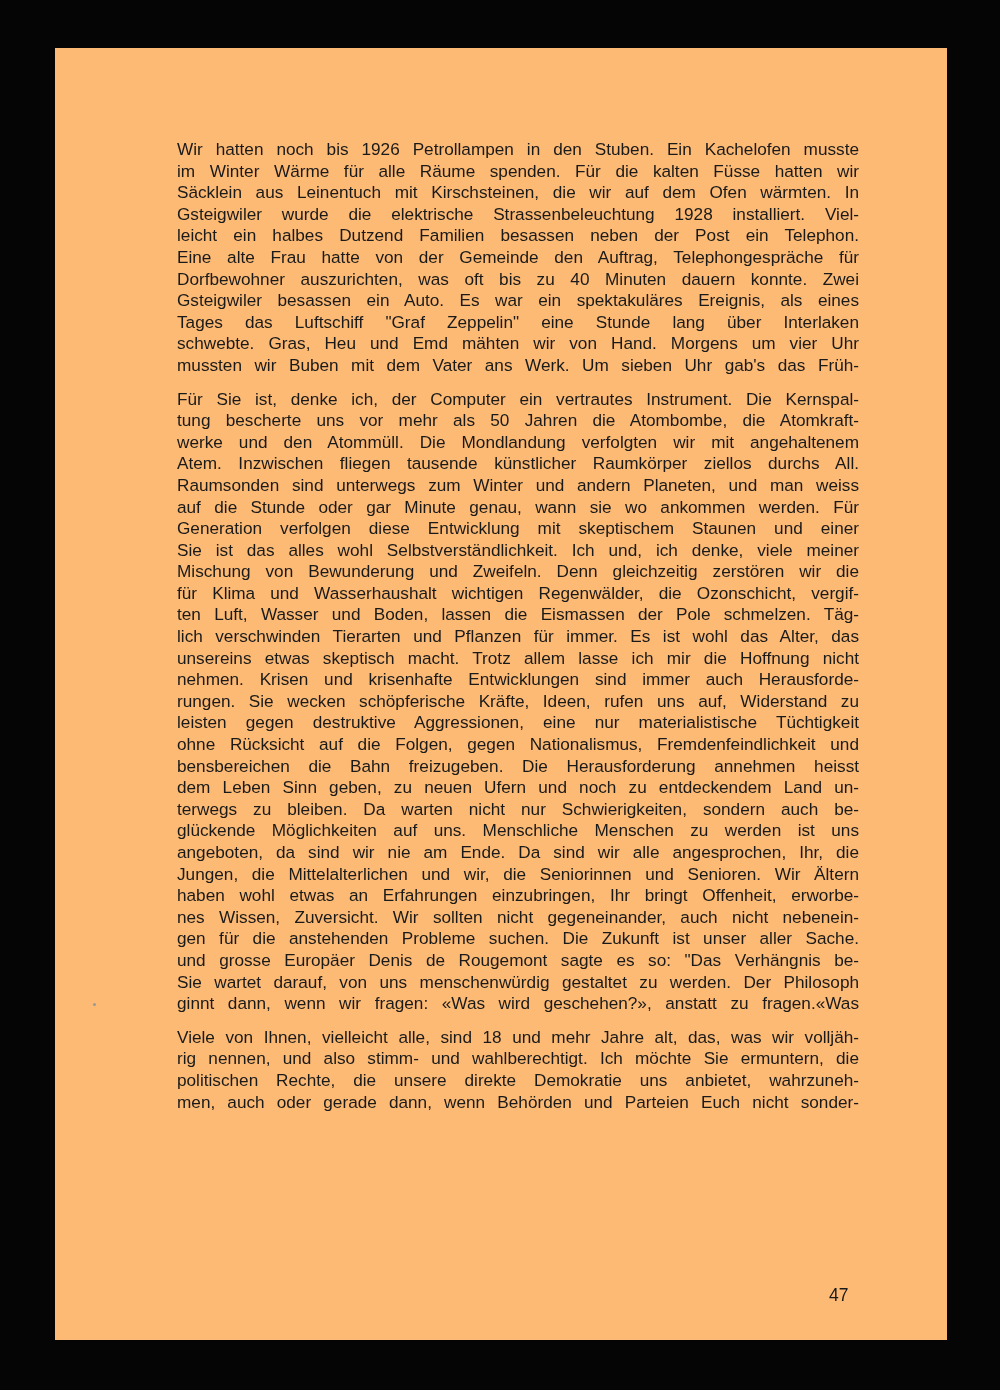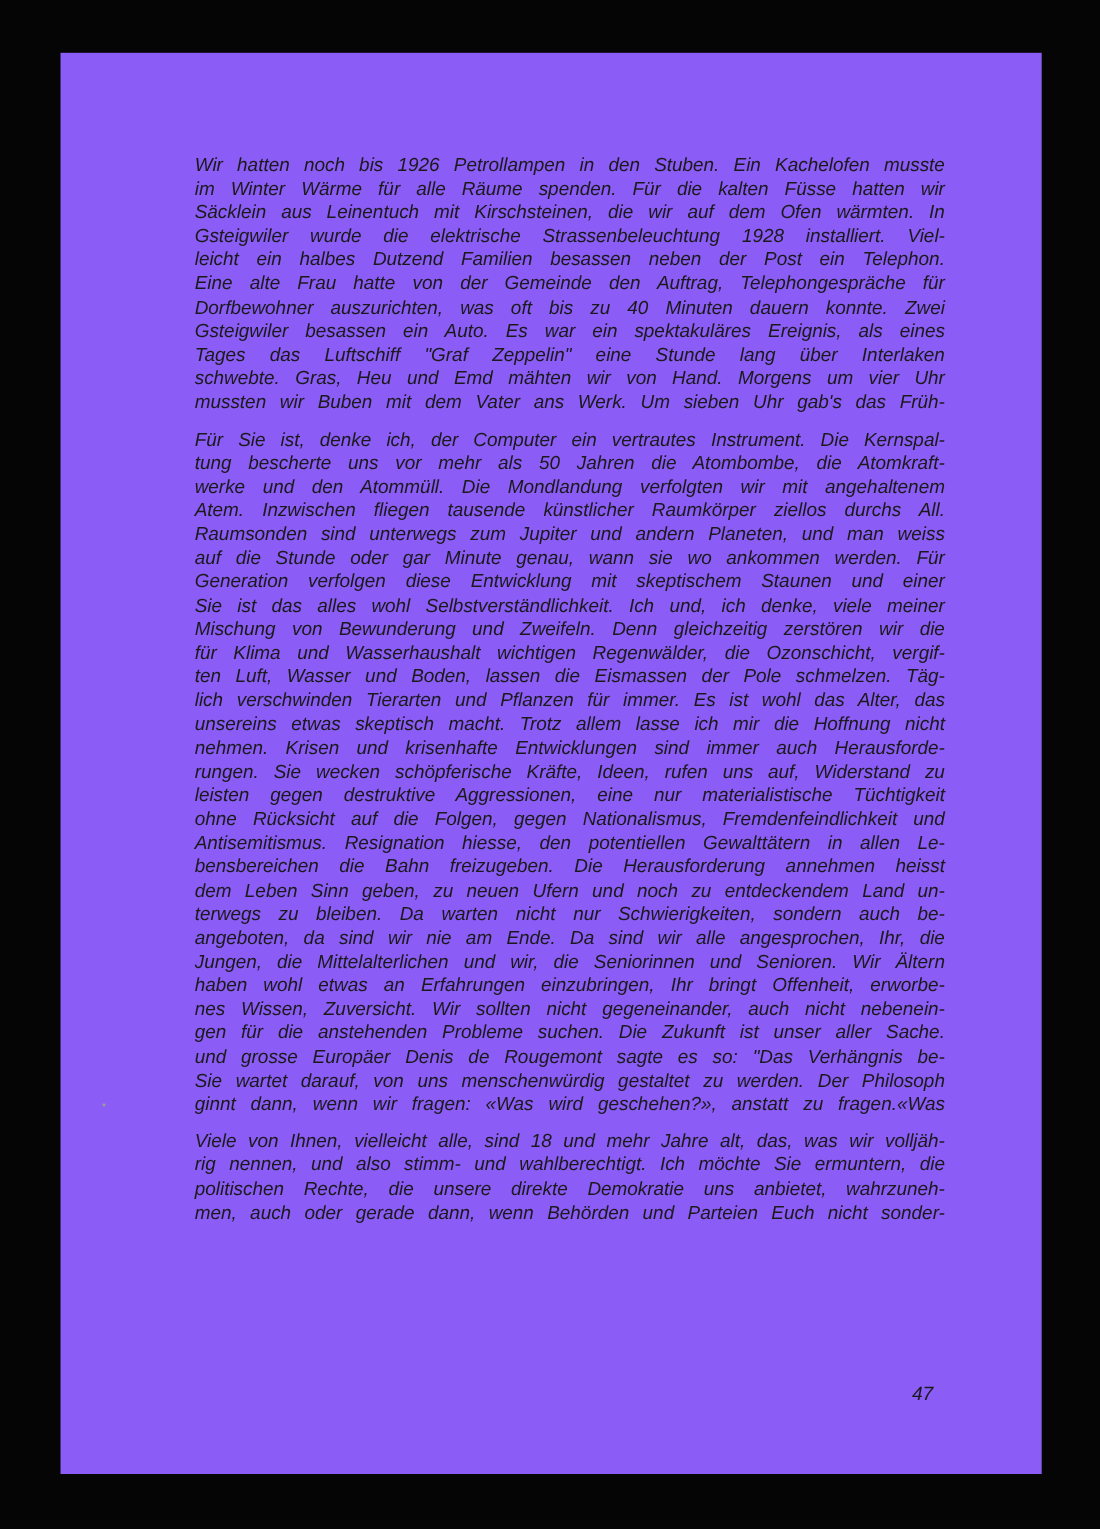--- a/index.html
+++ b/index.html
@@ -13,22 +13,21 @@
       position: relative;
       overflow: hidden;
       background: #050505;
     }
     .page {
       position: absolute;
       left: 55px;
       top: 48px;
       width: 892px;
       height: 1292px;
-      background: #8b5cf6;
-      font-style: italic;
+      background: #fdba74;
     }
     .text-column {
       position: absolute;
       left: 122px;
       top: 91px;
       width: 682px;
       font-family: "Liberation Sans", sans-serif;
       font-size: 17.2px;
       line-height: 21.6px;
       color: #1a1a1a;
@@ -42,21 +41,21 @@
       text-align-last: justify;
       white-space: nowrap;
       height: 21.6px;
     }
     .line.last {
       text-align-last: left;
     }
     .page-number {
       position: absolute;
       left: 774px;
-      top: 1209px;
+      top: 1237px;
       font-family: "Liberation Sans", sans-serif;
       font-size: 17.5px;
       color: #1a1a1a;
     }
     .speck {
       position: absolute;
       background: #999;
       border-radius: 50%;
     }
   </style>
@@ -76,37 +75,37 @@
         <span class="line">Gsteigwiler besassen ein Auto. Es war ein spektakuläres Ereignis, als eines</span>
         <span class="line">Tages das Luftschiff "Graf Zeppelin" eine Stunde lang über Interlaken</span>
         <span class="line">schwebte. Gras, Heu und Emd mähten wir von Hand. Morgens um vier Uhr</span>
         <span class="line">mussten wir Buben mit dem Vater ans Werk. Um sieben Uhr gab's das Früh-</span>
       </div>
       <div class="para">
         <span class="line">Für Sie ist, denke ich, der Computer ein vertrautes Instrument. Die Kernspal-</span>
         <span class="line">tung bescherte uns vor mehr als 50 Jahren die Atombombe, die Atomkraft-</span>
         <span class="line">werke und den Atommüll. Die Mondlandung verfolgten wir mit angehaltenem</span>
         <span class="line">Atem. Inzwischen fliegen tausende künstlicher Raumkörper ziellos durchs All.</span>
-        <span class="line">Raumsonden sind unterwegs zum Jupiter und andern Planeten, und man weiss</span>
+        <span class="line">Raumsonden sind unterwegs zum Winter und andern Planeten, und man weiss</span>
         <span class="line">auf die Stunde oder gar Minute genau, wann sie wo ankommen werden. Für</span>
         <span class="line">Generation verfolgen diese Entwicklung mit skeptischem Staunen und einer</span>
         <span class="line">Sie ist das alles wohl Selbstverständlichkeit. Ich und, ich denke, viele meiner</span>
         <span class="line">Mischung von Bewunderung und Zweifeln. Denn gleichzeitig zerstören wir die</span>
         <span class="line">für Klima und Wasserhaushalt wichtigen Regenwälder, die Ozonschicht, vergif-</span>
         <span class="line">ten Luft, Wasser und Boden, lassen die Eismassen der Pole schmelzen. Täg-</span>
         <span class="line">lich verschwinden Tierarten und Pflanzen für immer. Es ist wohl das Alter, das</span>
         <span class="line">unsereins etwas skeptisch macht. Trotz allem lasse ich mir die Hoffnung nicht</span>
         <span class="line">nehmen. Krisen und krisenhafte Entwicklungen sind immer auch Herausforde-</span>
         <span class="line">rungen. Sie wecken schöpferische Kräfte, Ideen, rufen uns auf, Widerstand zu</span>
         <span class="line">leisten gegen destruktive Aggressionen, eine nur materialistische Tüchtigkeit</span>
         <span class="line">ohne Rücksicht auf die Folgen, gegen Nationalismus, Fremdenfeindlichkeit und</span>
-        <span class="line">Antisemitismus. Resignation hiesse, den potentiellen Gewalttätern in allen Le-</span>
         <span class="line">bensbereichen die Bahn freizugeben. Die Herausforderung annehmen heisst</span>
         <span class="line">dem Leben Sinn geben, zu neuen Ufern und noch zu entdeckendem Land un-</span>
         <span class="line">terwegs zu bleiben. Da warten nicht nur Schwierigkeiten, sondern auch be-</span>
+        <span class="line">glückende Möglichkeiten auf uns. Menschliche Menschen zu werden ist uns</span>
         <span class="line">angeboten, da sind wir nie am Ende. Da sind wir alle angesprochen, Ihr, die</span>
         <span class="line">Jungen, die Mittelalterlichen und wir, die Seniorinnen und Senioren. Wir Ältern</span>
         <span class="line">haben wohl etwas an Erfahrungen einzubringen, Ihr bringt Offenheit, erworbe-</span>
         <span class="line">nes Wissen, Zuversicht. Wir sollten nicht gegeneinander, auch nicht nebenein-</span>
         <span class="line">gen für die anstehenden Probleme suchen. Die Zukunft ist unser aller Sache.</span>
         <span class="line">und grosse Europäer Denis de Rougemont sagte es so: "Das Verhängnis be-</span>
         <span class="line">Sie wartet darauf, von uns menschenwürdig gestaltet zu werden. Der Philosoph</span>
         <span class="line">ginnt dann, wenn wir fragen: «Was wird geschehen?», anstatt zu fragen.«Was</span>
       </div>
       <div class="para">

